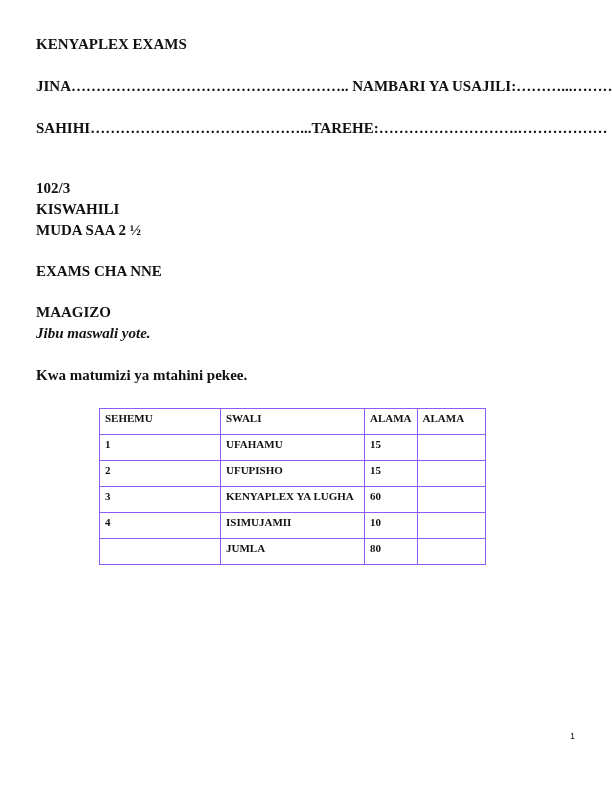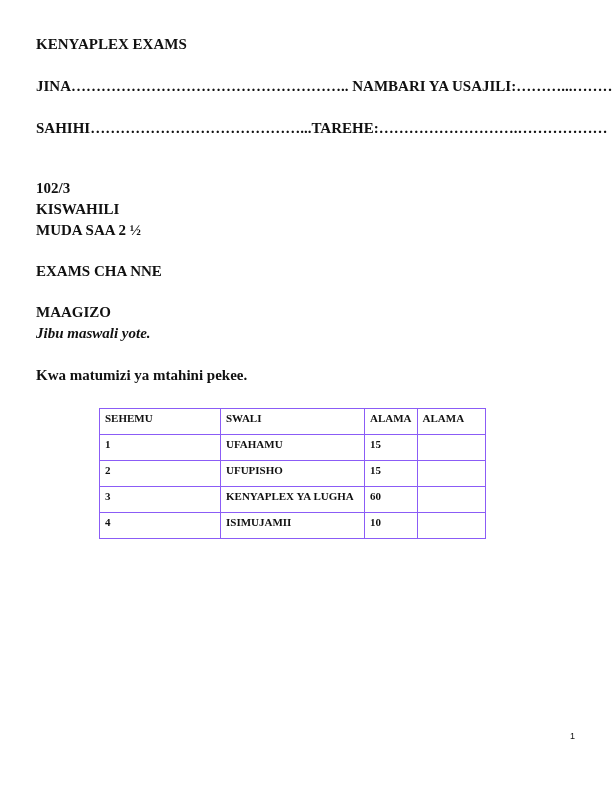--- a/index.html
+++ b/index.html
@@ -54,16 +54,22 @@
     <td>KENYAPLEX YA LUGHA</td>
     <td>60</td>
     <td></td>
   </tr>
   <tr>
     <td>4</td>
     <td>ISIMUJAMII</td>
     <td>10</td>
     <td></td>
   </tr>
+  <tr>
+    <td></td>
+    <td>JUMLA</td>
+    <td>80</td>
+    <td></td>
+  </tr>
 </tbody>
   </table>
 
 <div class="pgnum">1</div>
 
 </body></html>

